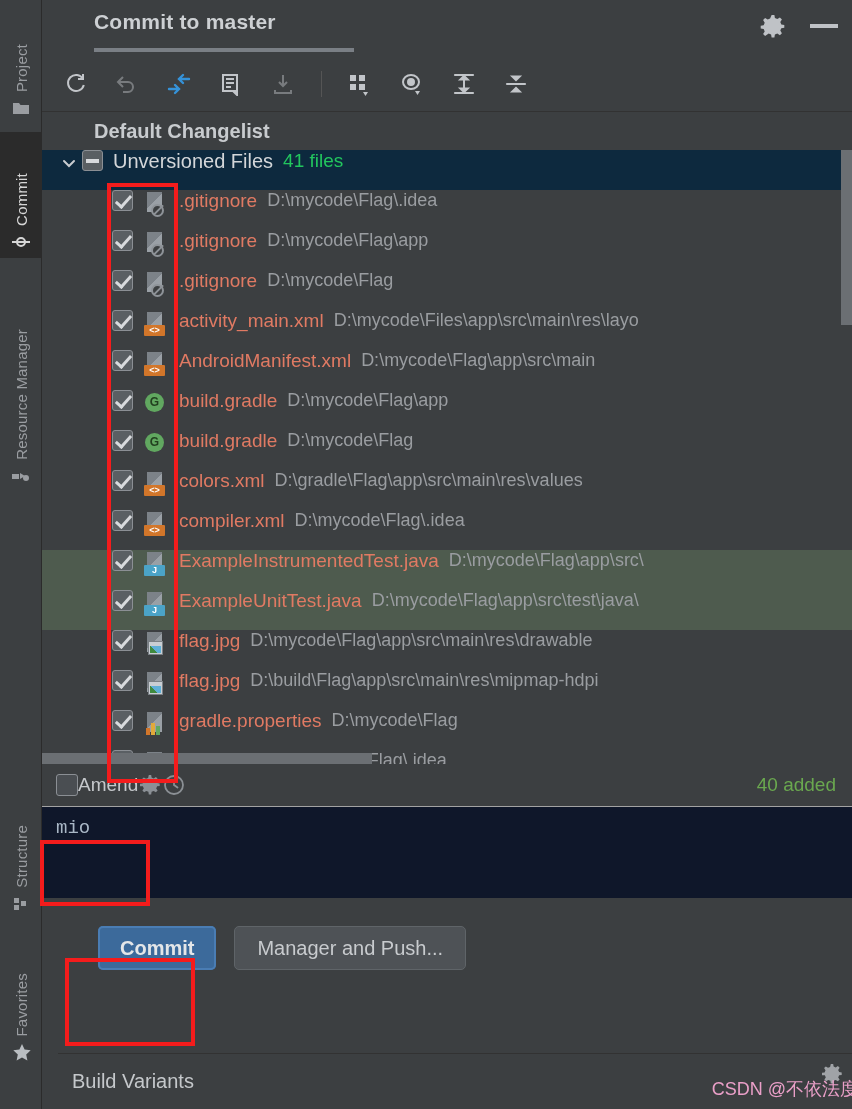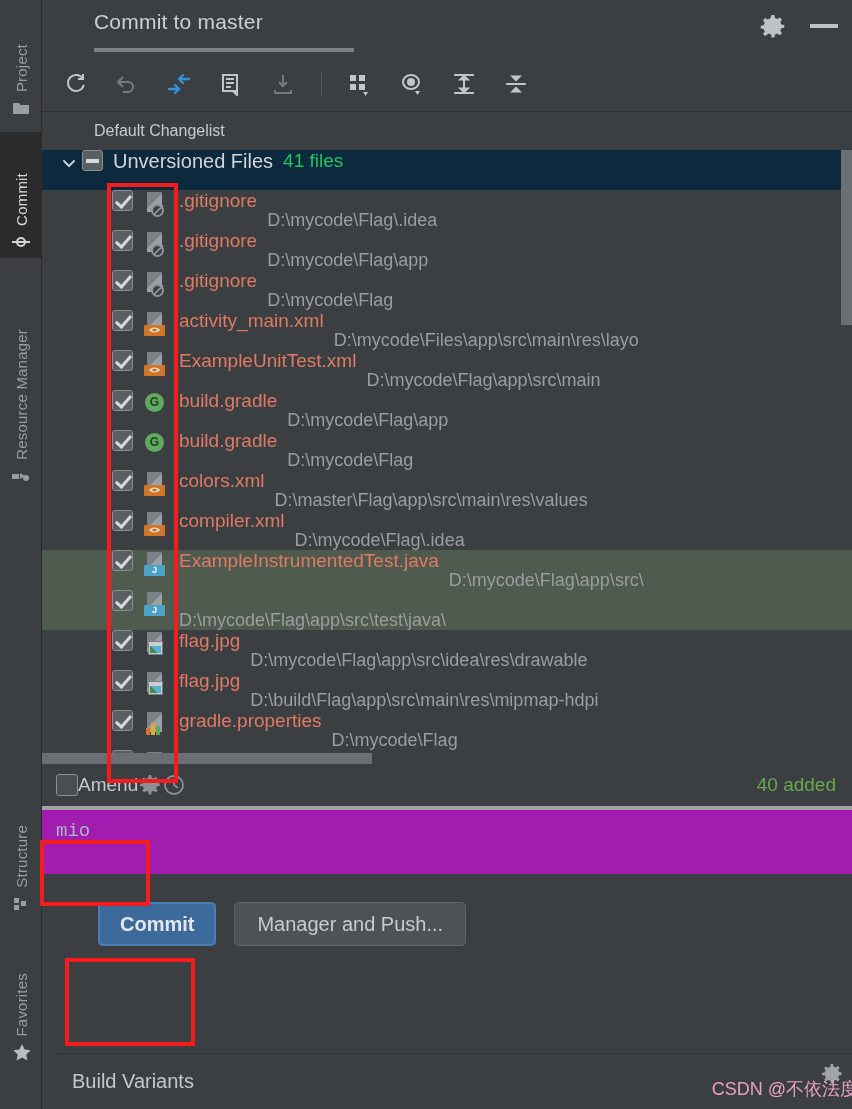--- a/index.html
+++ b/index.html
@@ -29,39 +29,39 @@
   .side-tab.active { background: #2b2b2b; color: #d6d6d6; }
   .side-tab .sicon { width: 18px; height: 18px; flex: none; position: relative; }
 
   
   .panel { position: absolute; left: 42px; top: 0; width: 810px; height: 1109px; background: #3c3f41; }
 
   
   .titlebar { position: relative; height: 56px; }
   .tb-title {
     position: absolute; left: 52px; top: 10px;
-    font-size: 21px; color: #cdd0d3; letter-spacing: .2px;
+    font-size: 21px; color: #cdd0d3; letter-spacing: .2px; font-weight: bold;
   }
   .tb-underline { position: absolute; left: 52px; top: 48px; width: 260px; height: 4px; background: #7a7f85; }
   .tb-gear { position: absolute; right: 66px; top: 14px; width: 26px; height: 26px; cursor: pointer; }
   .tb-min { position: absolute; right: 14px; top: 24px; width: 28px; height: 4px; background: #bfc2c6; cursor: pointer; }
 
   
   .toolbar {
     position: relative; height: 56px; display: flex; align-items: center;
     gap: 14px; padding-left: 14px; border-bottom: 1px solid #323232;
   }
   .tool { width: 38px; height: 38px; display: flex; align-items: center; justify-content: center; cursor: pointer; }
   .tool.dim { opacity: .45; }
   .tb-sep { width: 1px; height: 26px; background: #555; margin: 0 5px; }
 
   
   .changelist-hdr {
     height: 38px; display: flex; align-items: center; padding-left: 52px;
-    font-size: 16px; font-weight: normal; color: #c8cbce; background: #3c3f41;
+    font-size: 20px; font-weight: bold; color: #c8cbce; background: #3c3f41;
   }
 
   
   .tree { position: relative; height: 614px; background: #3c3f41; overflow: hidden; }
   .row { position: relative; height: 40px; display: flex; align-items: flex-start; white-space: nowrap; }
   .row.group { background: #0d293e; padding-left: 14px; }
   .row.sel { background: #4e5b4e; }
   .chevron { width: 26px; height: 26px; flex: none; display: flex; align-items: center; justify-content: center; cursor: pointer; }
   .cbox {
     width: 21px; height: 21px; flex: none; border: 1px solid #8b8f94;
@@ -72,21 +72,21 @@
     border: solid #d8dadd; border-width: 0 3px 3px 0; transform: rotate(42deg);
   }
   .cbox.indet::after {
     content: ""; position: absolute; left: 3px; top: 8px; width: 13px; height: 4px; background: #d8dadd;
   }
   .grp-label { margin-left: 10px; font-size: 20px; color: #d3d6d9; }
   .grp-count { margin-left: 10px; font-size: 19px; color: #22c55e; }
   .file-indent { width: 70px; flex: none; }
   .ficon { width: 26px; height: 26px; flex: none; margin-left: 10px; position: relative; }
   .fname { margin-left: 10px; font-size: 19px; color: #e07a63; }
-  .fpath { margin-left: 10px; font-size: 18px; color: #9a9da1; margin-top: 20px; }
+  .fpath { margin-left: 10px; font-size: 18px; color: #9a9da1; }
 
   
   .doc { position: absolute; left: 4px; top: 2px; width: 15px; height: 20px; background: #9aa0a6; }
   .doc.fold { background: linear-gradient(135deg,#7c8288 0 46%, #9aa0a6 46%); }
   .badge { position: absolute; left: 1px; bottom: 0; width: 21px; height: 11px; border-radius: 1px;
            font-size: 9px; line-height: 11px; text-align: center; color: #fff; font-weight: bold; }
   .badge.xml { background: #d2762a; }
   .badge.java { background: #4ba3c7; }
   .badge.noentry { left: 8px; bottom: -1px; width: 13px; height: 13px; border-radius: 50%;
                    border: 2px solid #8e9398; background: #3c3f41; }
@@ -109,21 +109,21 @@
   .hthumb { position: absolute; left: 0; bottom: 0; width: 330px; height: 11px; background: #6b6f73; cursor: pointer; }
 
   
   .amend-bar { height: 42px; display: flex; align-items: center; padding-left: 14px; background: #3c3f41; }
   .amend-box { width: 22px; height: 22px; border: 1px solid #8b8f94; border-radius: 3px; background: #4a4e52; cursor: pointer; }
   .amend-label { font-size: 19px; color: #c5c8cb; }
   .mini-icon { width: 24px; height: 24px; cursor: pointer; }
   .added-count { margin-left: auto; margin-right: 16px; font-size: 19px; color: #6aa84f; }
 
   
-  .msgbox { height: 68px; background: #a21caf; border-top: 4px solid #a3a3a3; padding: 10px 14px; }
+  .msgbox { height: 92px; background: #0f172a; border-top: 1px solid #a3a3a3; padding: 10px 14px; }
   .msgtext { font-family: "Liberation Mono", monospace; font-size: 19px; color: #a9b7c6; }
 
   
   .btnbar { height: 100px; display: flex; align-items: center; padding-left: 56px; gap: 18px; background: #3c3f41; }
   .btn { height: 44px; padding: 0 22px; border-radius: 5px; font-size: 20px; cursor: pointer;
          display: flex; align-items: center; justify-content: center; }
   .btn.primary { background: #3c6a9b; color: #e4e6e8; font-weight: bold; box-shadow: 0 0 0 2px #4a7db4 inset; }
   .btn.secondary { background: #4e5256; color: #c8cbce; border: 1px solid #5f6468; }
 
   
@@ -329,21 +329,21 @@
         <span class="fname">activity_main.xml</span>
         <span class="fpath">D:\mycode\Files\app\src\main\res\layo</span>
       </div>
       <div class="row">
         <span class="file-indent"></span>
         <span class="cbox checked"></span>
         <span class="ficon">
           <span class="doc fold"></span>
             <span class="badge xml">&lt;&gt;</span>
         </span>
-        <span class="fname">ExampleUnitTest.xml</span>
+        <span class="fname">AndroidManifest.xml</span>
         <span class="fpath">D:\mycode\Flag\app\src\main</span>
       </div>
 
       <div class="row">
         <span class="file-indent"></span>
         <span class="cbox checked"></span>
         <span class="ficon">
             <span class="gcircle">G</span>
           </span>
         <span class="fname">build.gradle</span>
@@ -360,21 +360,21 @@
       </div>
 
       <div class="row">
         <span class="file-indent"></span>
         <span class="cbox checked"></span>
         <span class="ficon">
           <span class="doc fold"></span>
             <span class="badge xml">&lt;&gt;</span>
         </span>
         <span class="fname">colors.xml</span>
-        <span class="fpath">D:\master\Flag\app\src\main\res\values</span>
+        <span class="fpath">D:\gradle\Flag\app\src\main\res\values</span>
       </div>
       <div class="row">
         <span class="file-indent"></span>
         <span class="cbox checked"></span>
         <span class="ficon">
           <span class="doc fold"></span>
             <span class="badge xml">&lt;&gt;</span>
         </span>
         <span class="fname">compiler.xml</span>
         <span class="fpath">D:\mycode\Flag\.idea</span>
@@ -390,32 +390,33 @@
         <span class="fname">ExampleInstrumentedTest.java</span>
         <span class="fpath">D:\mycode\Flag\app\src\</span>
       </div>
       <div class="row sel">
         <span class="file-indent"></span>
         <span class="cbox checked"></span>
         <span class="ficon">
           <span class="doc fold"></span>
             <span class="badge java">J</span>
         </span>
+        <span class="fname">ExampleUnitTest.java</span>
         <span class="fpath">D:\mycode\Flag\app\src\test\java\</span>
       </div>
 
       <div class="row">
         <span class="file-indent"></span>
         <span class="cbox checked"></span>
         <span class="ficon">
           <span class="doc fold"></span>
             <span class="imgthumb"></span>
         </span>
         <span class="fname">flag.jpg</span>
-        <span class="fpath">D:\mycode\Flag\app\src\idea\res\drawable</span>
+        <span class="fpath">D:\mycode\Flag\app\src\main\res\drawable</span>
       </div>
       <div class="row">
         <span class="file-indent"></span>
         <span class="cbox checked"></span>
         <span class="ficon">
           <span class="doc fold"></span>
             <span class="imgthumb"></span>
         </span>
         <span class="fname">flag.jpg</span>
         <span class="fpath">D:\build\Flag\app\src\main\res\mipmap-hdpi</span>

